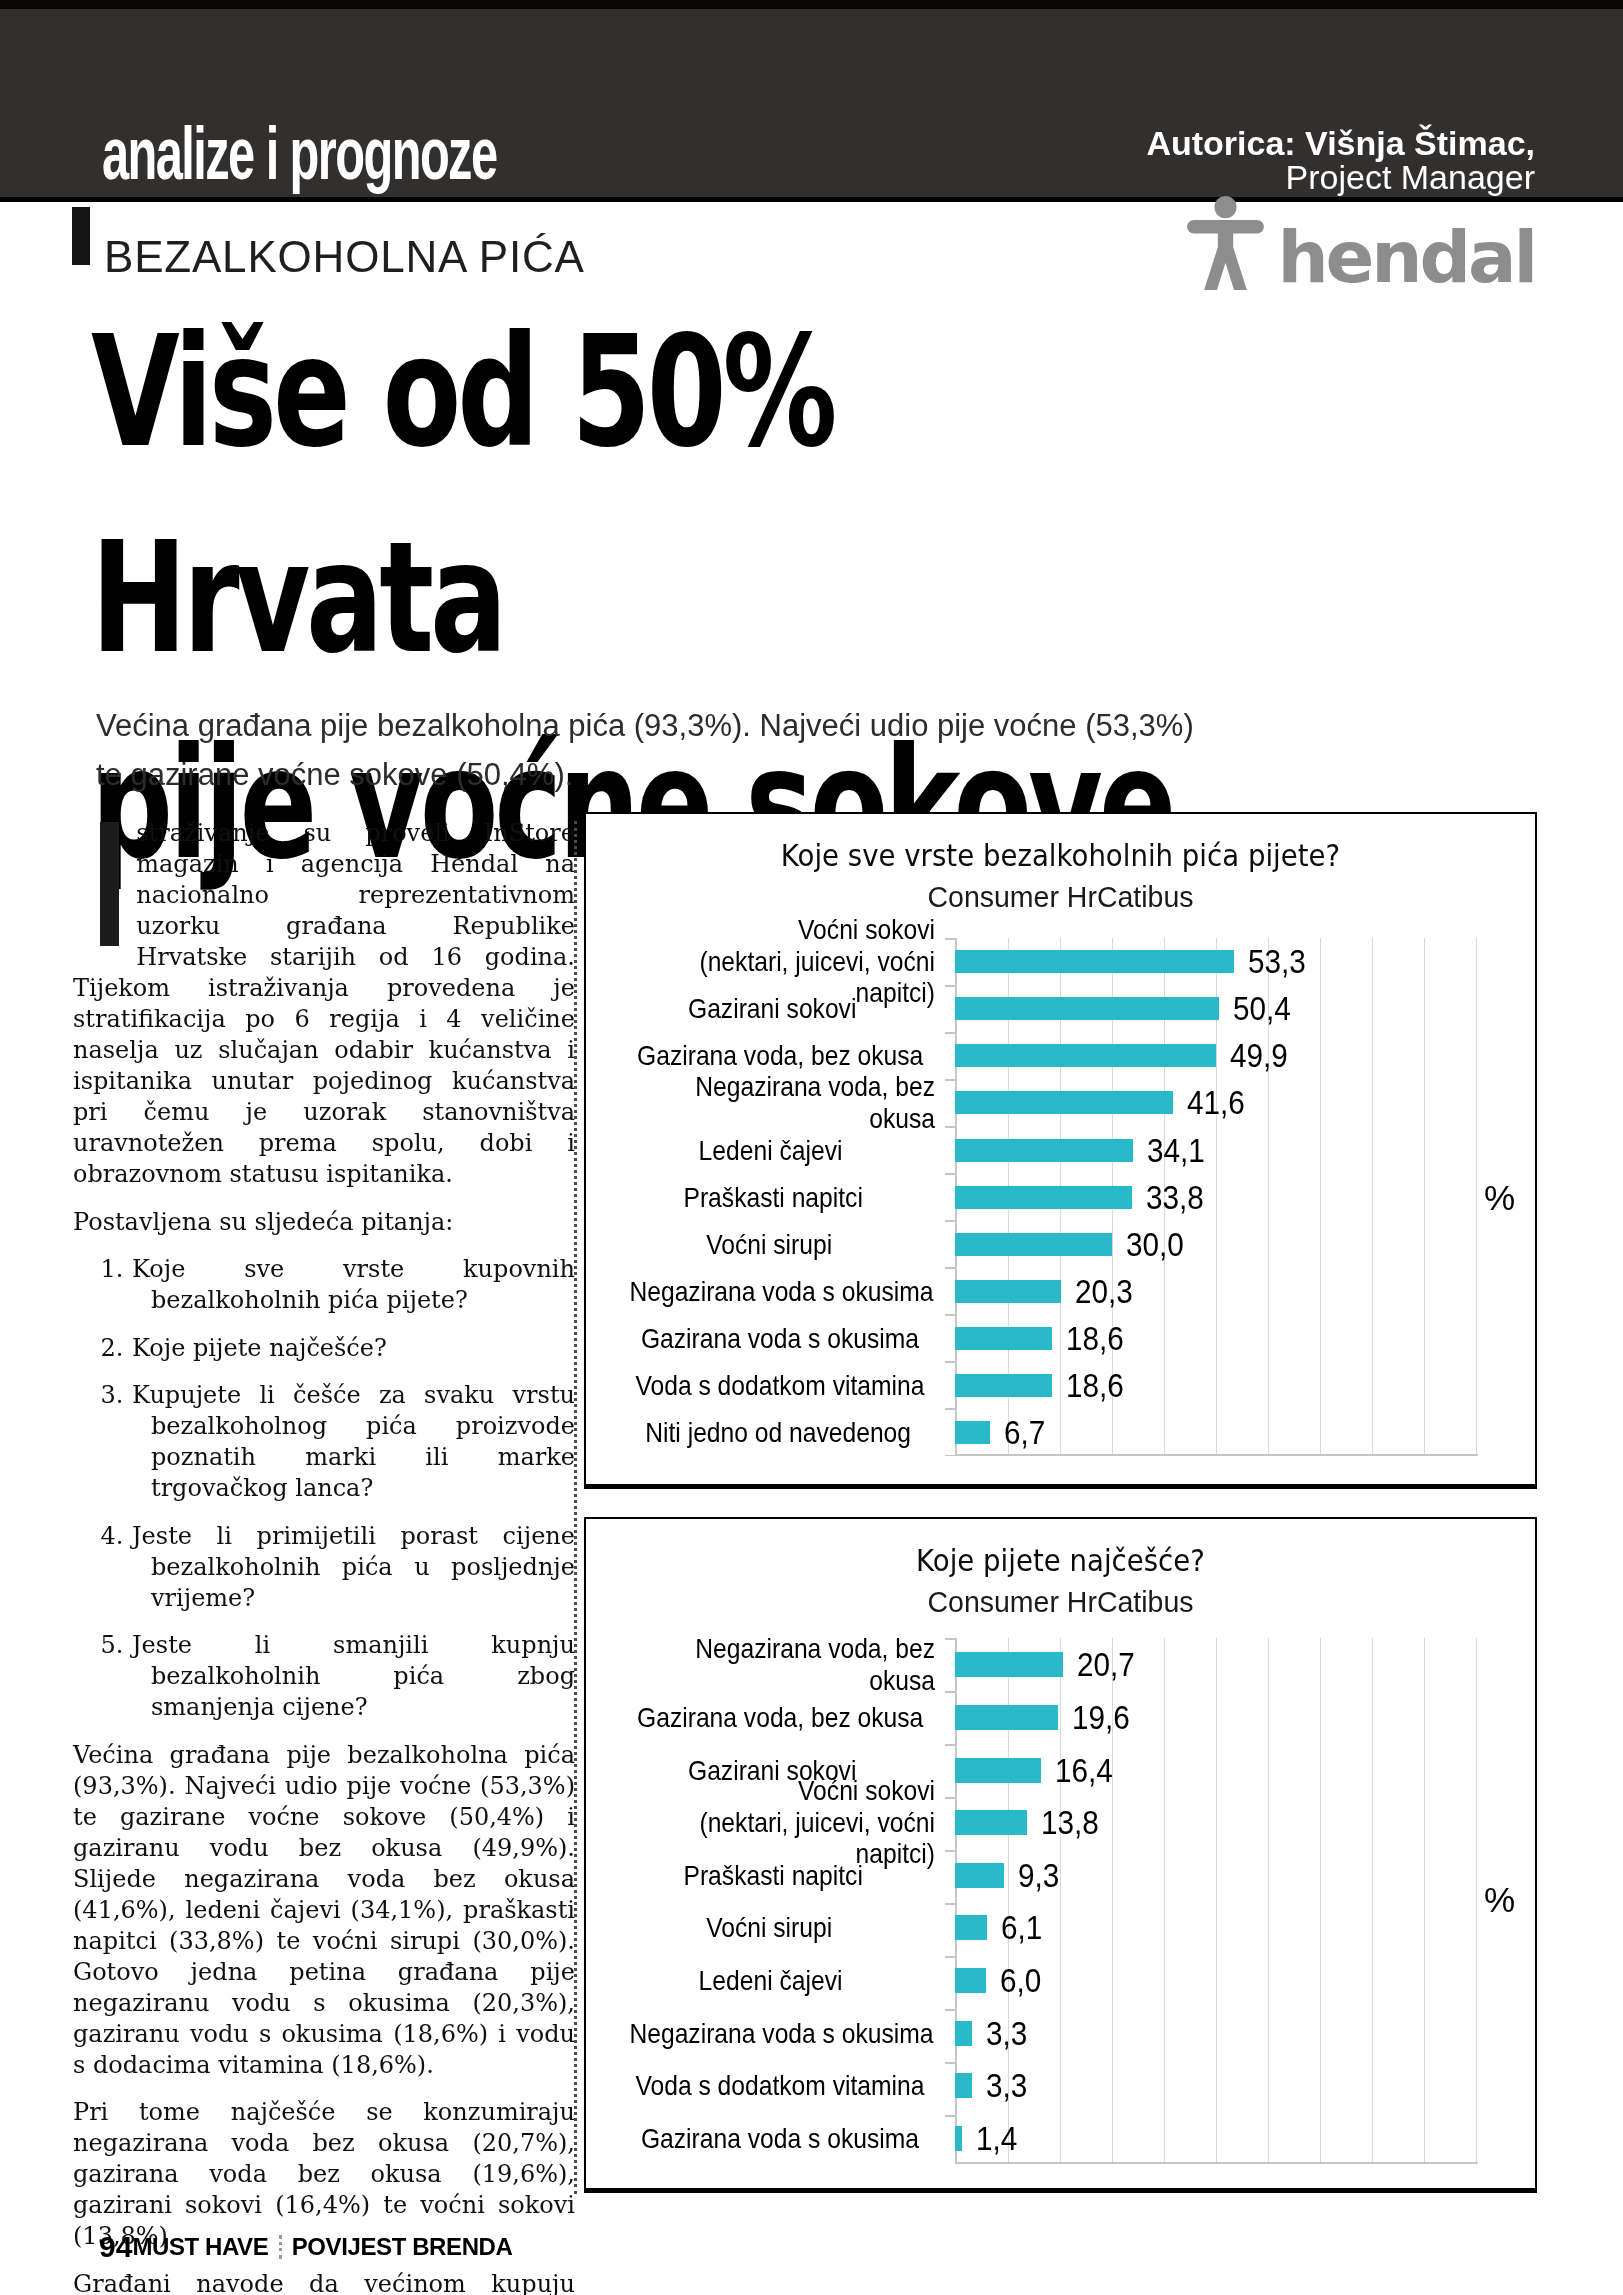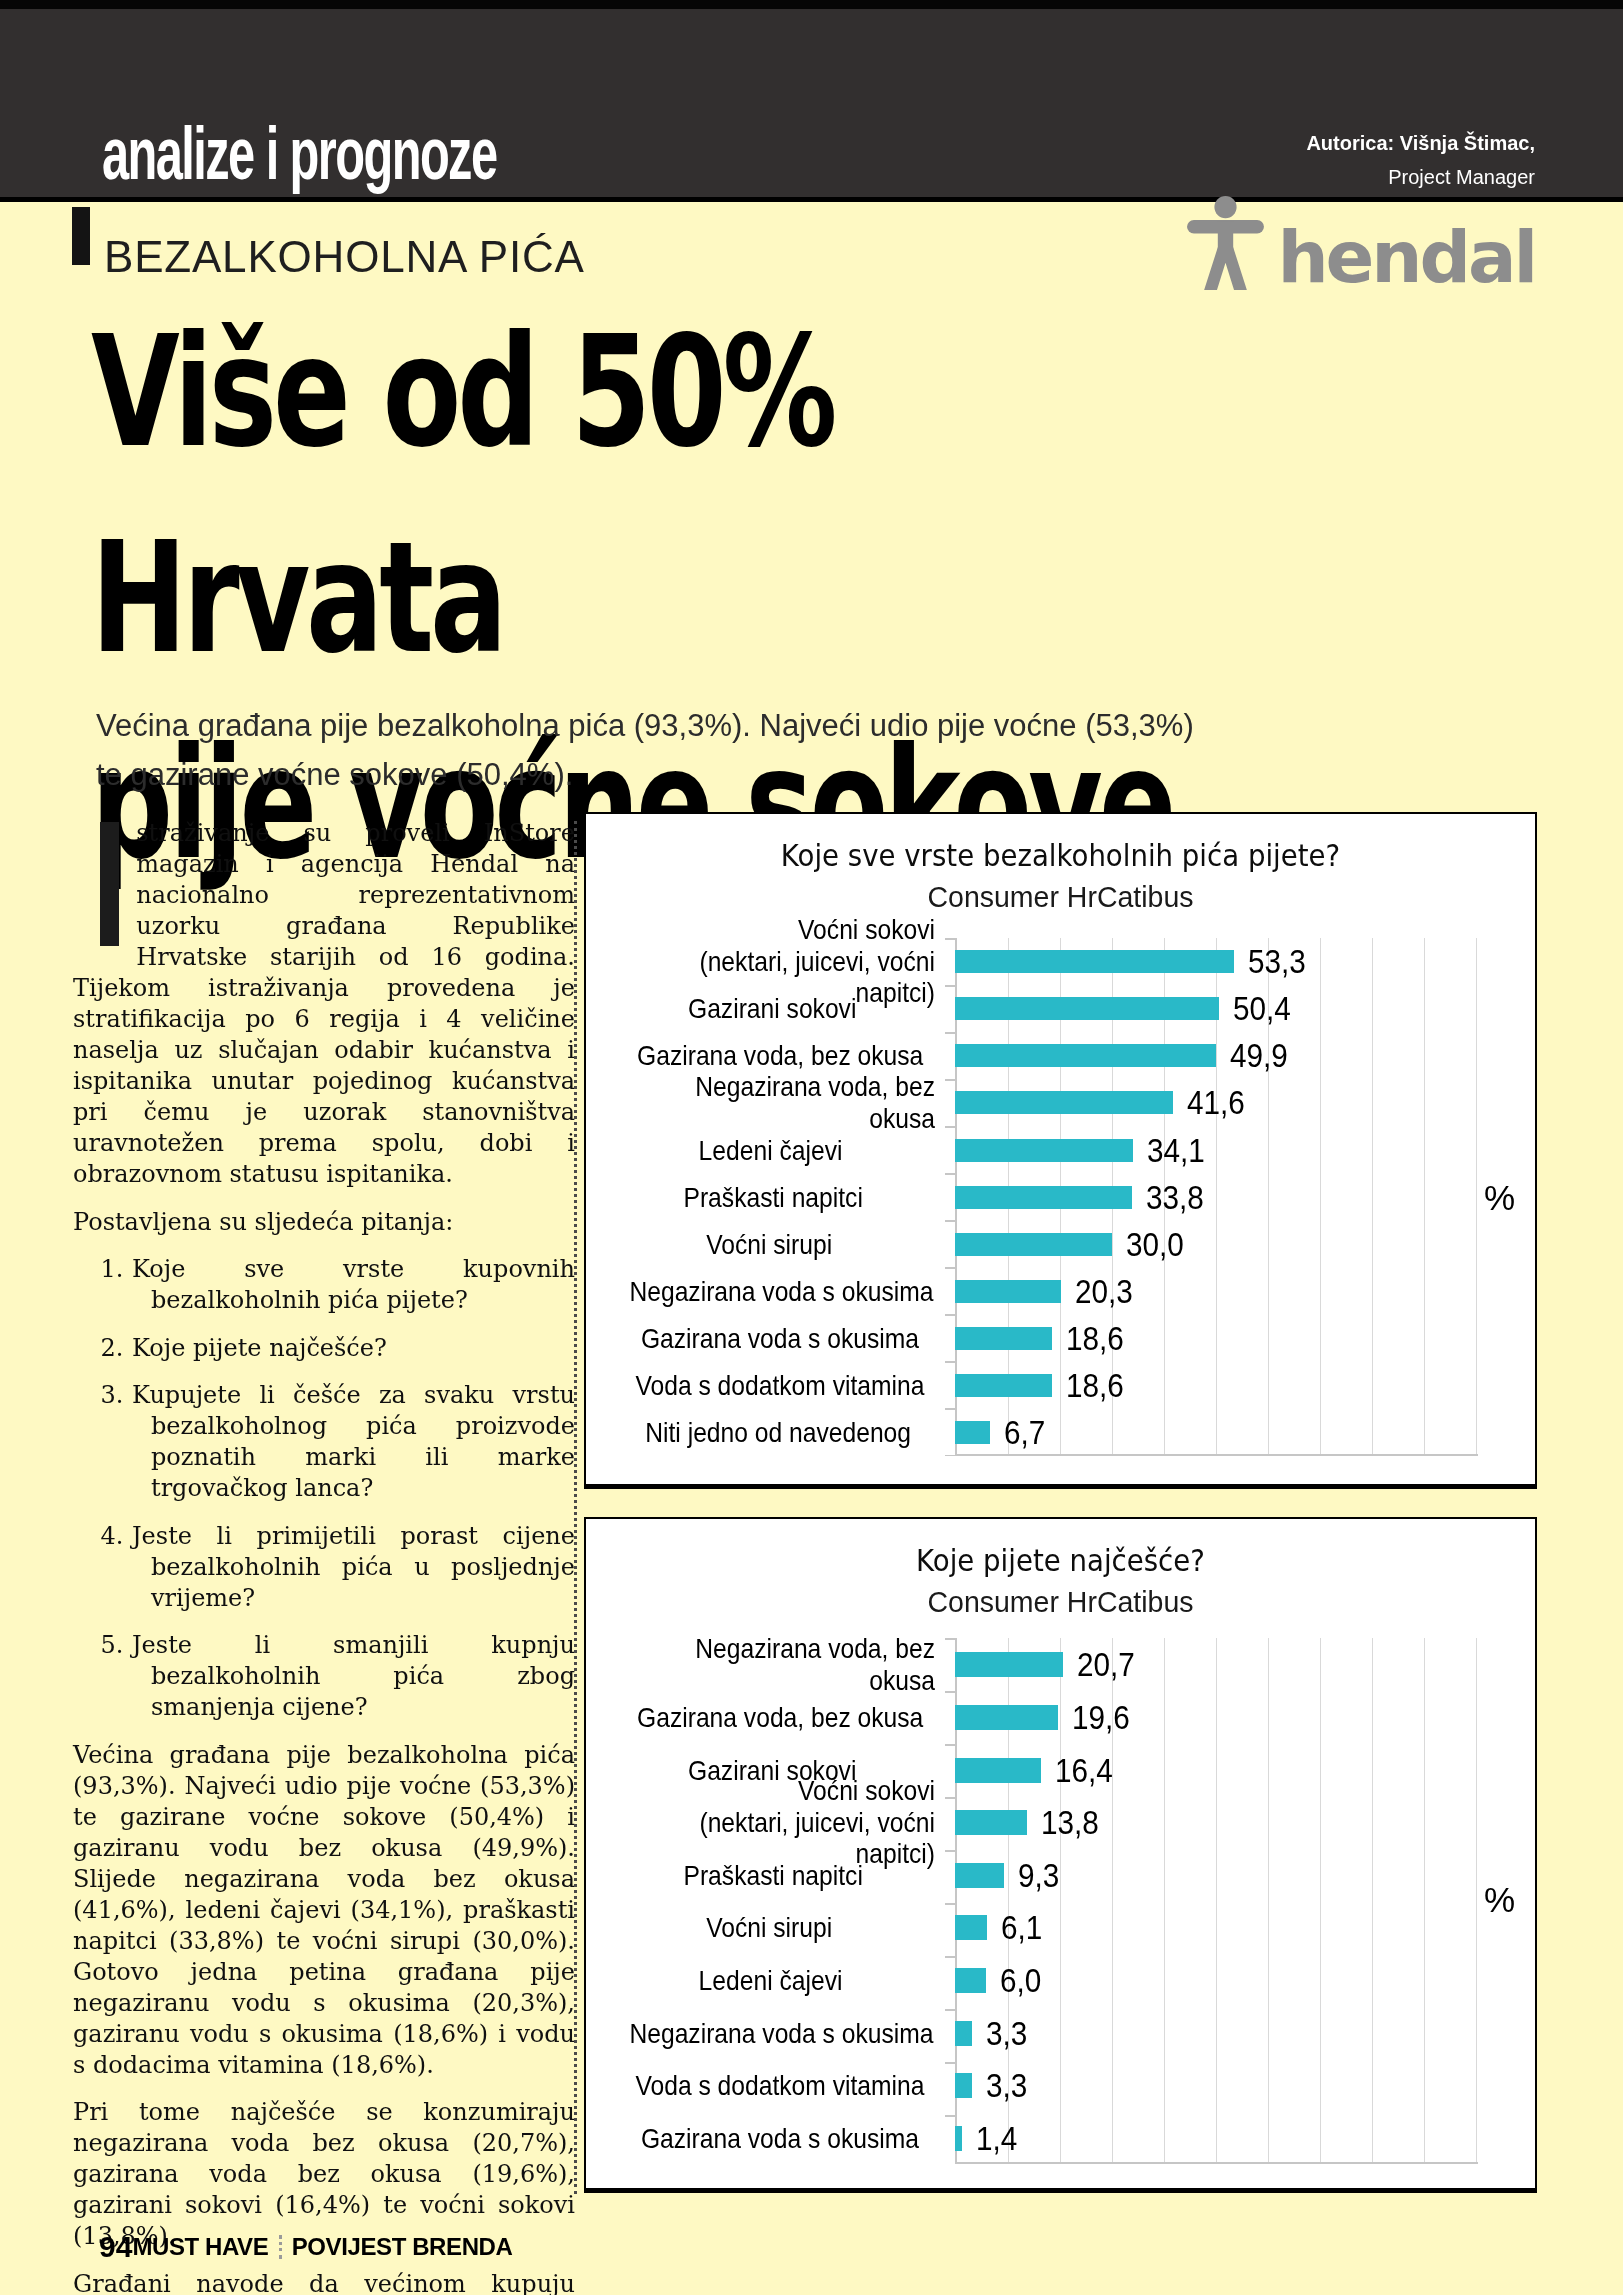--- a/index.html
+++ b/index.html
@@ -1,24 +1,24 @@
 <!DOCTYPE html>
 <html style="font-size:12.6px"><head>
 <meta charset="utf-8">
 <style>
   html,body{margin:0;padding:0;background:#e8e8e8;}
-  .page{position:relative;width:1623px;height:2295px;background:#fef9c3;overflow:hidden;
+  .page{position:relative;width:1623px;height:2295px;background:#ffffff;overflow:hidden;
         font-family:"Liberation Sans",sans-serif;color:#111;}
 
   
   .band{position:absolute;left:0;top:0;width:1623px;height:197px;background:#322f2f;border-bottom:5.5px solid #000;}
   .band-topstrip{position:absolute;left:0;top:0;width:100%;height:9.4px;background:#060606;}
   .band-title{position:absolute;left:102px;top:116px;color:#fff;font-weight:700;font-size:75px;line-height:1;
               letter-spacing:-2.4px;transform:scaleX(.65);transform-origin:0 50%;white-space:nowrap;}
-  .band-author{position:absolute;right:88px;top:126px;text-align:right;color:#fff;font-size:20px;line-height:34px;}
+  .band-author{position:absolute;right:88px;top:126px;text-align:right;color:#fff;font-size:34px;line-height:34px;}
   .band-author .a1{font-weight:700;}
   .band-author .a2{font-weight:400;}
 
   
   .kicker-bar{position:absolute;left:72px;top:207px;width:18px;height:58px;background:#141414;}
   .kicker{position:absolute;left:104px;top:232px;font-size:44px;font-weight:400;color:#1f1f1f;letter-spacing:0.8px;white-space:nowrap;}
   .logo{position:absolute;right:88px;top:196px;display:flex;align-items:flex-end;}
   .logo svg{display:block;}
   .logo-text{font-family:"DejaVu Sans",sans-serif;font-weight:700;font-size:72px;line-height:.92;color:#8d8d8d;
              letter-spacing:-3.1px;margin-left:12.6px;}

